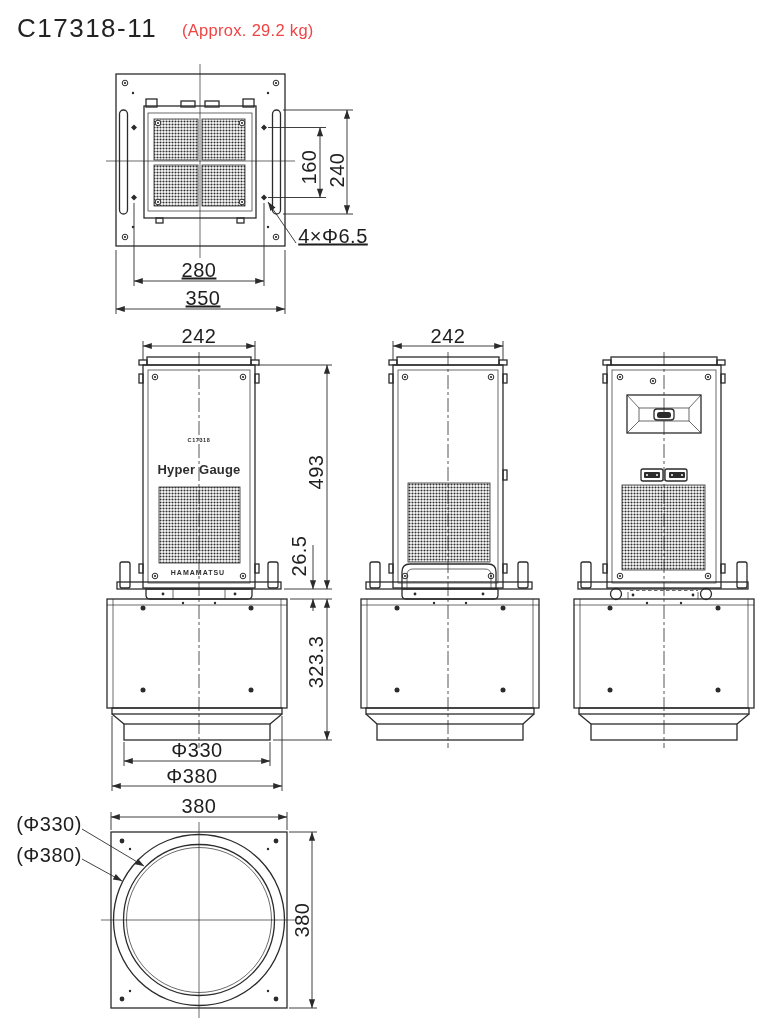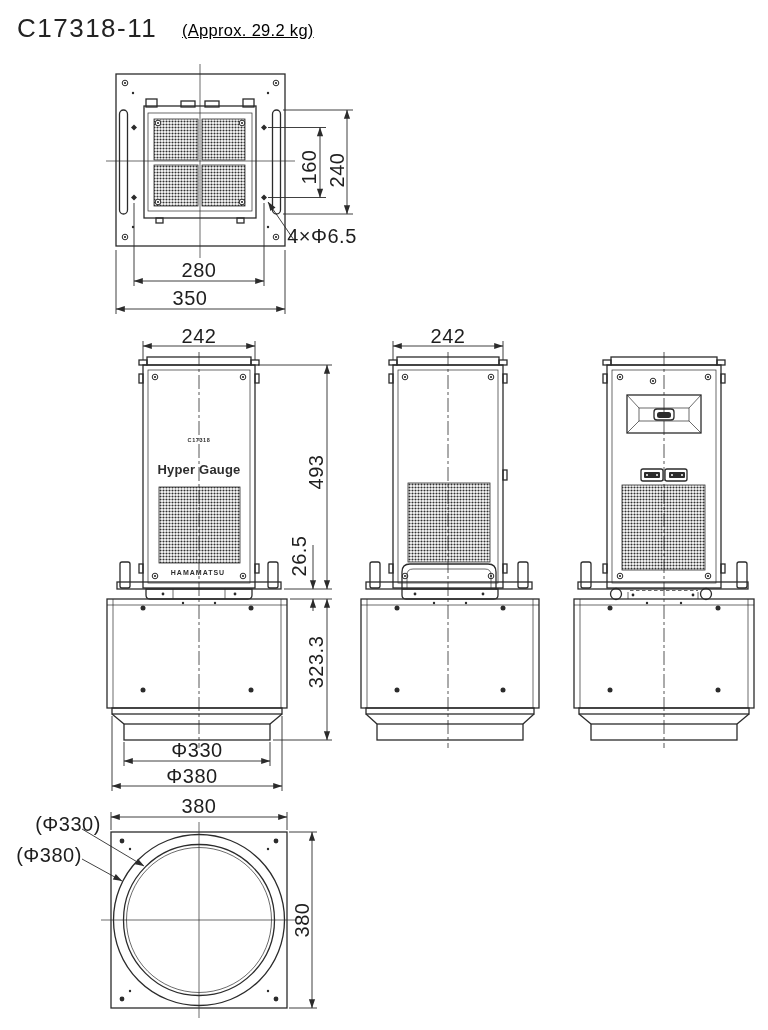--- a/index.html
+++ b/index.html
@@ -1,19 +1,19 @@
 <!DOCTYPE html>
 <html><head>
 <meta charset="utf-8">
 <style>
   html,body{margin:0;padding:0;background:#ffffff;}
   .canvas{position:relative;width:768px;height:1030px;background:#fff;overflow:hidden;
           font-family:"Liberation Sans",sans-serif;color:#1e1e1e;}
   .title{position:absolute;left:17px;top:13px;font-size:26px;letter-spacing:1.5px;color:#232323;}
-  .weight{position:absolute;left:182px;top:21px;font-size:16.5px;letter-spacing:0.3px;color:#000000;text-decoration:underline;}
+  .weight{position:absolute;left:182px;top:21px;font-size:16.5px;letter-spacing:0.3px;color:#ef4444;}
   .lbl{position:absolute;transform:translate(-50%,-50%);font-size:20px;letter-spacing:0.5px;
        color:#1e1e1e;white-space:nowrap;}
   .rot{transform:translate(-50%,-50%) rotate(-90deg);}
   .logo1{position:absolute;transform:translate(-50%,-50%);font-size:13px;font-weight:bold;
          letter-spacing:0.2px;color:#2e2e2e;white-space:nowrap;margin-top:40px;}
   .logo2{position:absolute;transform:translate(-50%,-50%);font-size:5.5px;font-weight:bold;
          letter-spacing:0.6px;color:#2e2e2e;white-space:nowrap;}
   .brand{position:absolute;transform:translate(-50%,-50%);font-size:7px;font-weight:bold;
          letter-spacing:1px;color:#2e2e2e;white-space:nowrap;}
   svg{position:absolute;left:0;top:0;}
@@ -294,34 +294,34 @@
     <line class="d" x1="82" y1="829" x2="144" y2="866" marker-end="url(#ar)"></line>
     <line class="d" x1="82" y1="859" x2="122" y2="881" marker-end="url(#ar)"></line>
   </g>
 </svg>
 
   <span class="title">C17318-11</span>
   <span class="weight">(Approx. 29.2 kg)</span>
 
   <span class="lbl rot" style="left:309px;top:167px;">160</span>
   <span class="lbl rot" style="left:337px;top:170px;">240</span>
-  <span class="lbl" style="left:322px;top:236px;">4×Φ6.5</span>
-  <span class="lbl" style="left:199px;top:270px;">280</span>
-  <span class="lbl" style="left:190px;top:298px;">350</span>
+  <span class="lbl" style="left:333px;top:236px;text-decoration:underline;">4×Φ6.5</span>
+  <span class="lbl" style="left:199px;top:270px;text-decoration:underline;">280</span>
+  <span class="lbl" style="left:203px;top:298px;text-decoration:underline;">350</span>
 
   <span class="lbl" style="left:199px;top:336px;">242</span>
   <span class="lbl" style="left:448px;top:336px;">242</span>
   <span class="lbl rot" style="left:316px;top:472px;">493</span>
   <span class="lbl rot" style="left:299px;top:556px;">26.5</span>
   <span class="lbl rot" style="left:316px;top:662px;">323.3</span>
   <span class="lbl" style="left:197px;top:750px;">Φ330</span>
   <span class="lbl" style="left:192px;top:776px;">Φ380</span>
 
   <span class="logo1" style="left:199px;top:429px;">Hyper Gauge</span>
   <span class="logo2" style="left:199px;top:440px;">C17318</span>
   <span class="brand" style="left:198px;top:572px;">HAMAMATSU</span>
 
   <span class="lbl" style="left:199px;top:806px;">380</span>
   <span class="lbl rot" style="left:302px;top:920px;">380</span>
-  <span class="lbl" style="left:49px;top:824px;margin-left:19px;">(Φ330)</span>
+  <span class="lbl" style="left:49px;top:824px;">(Φ330)</span>
   <span class="lbl" style="left:49px;top:855px;text-align:center;">(Φ380)</span>
 
 </div>
 
 </body></html>

